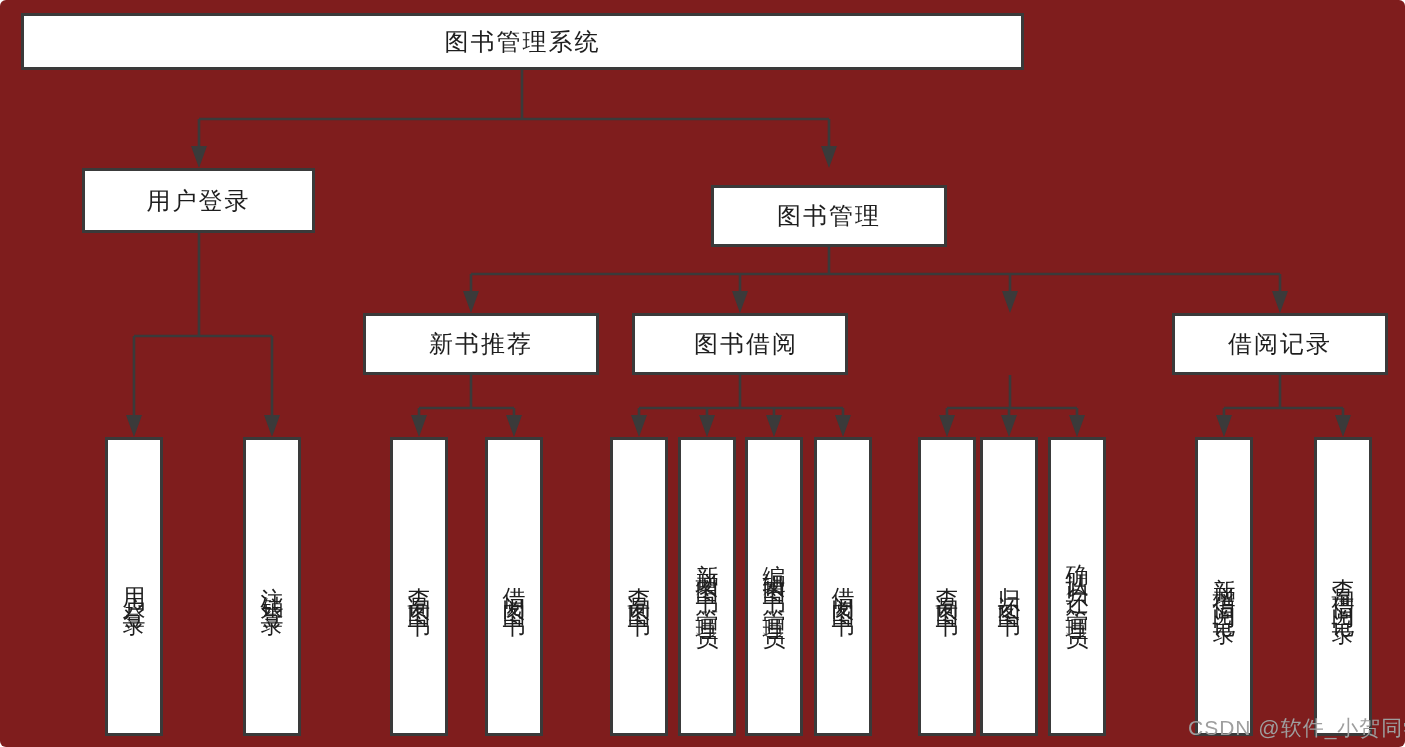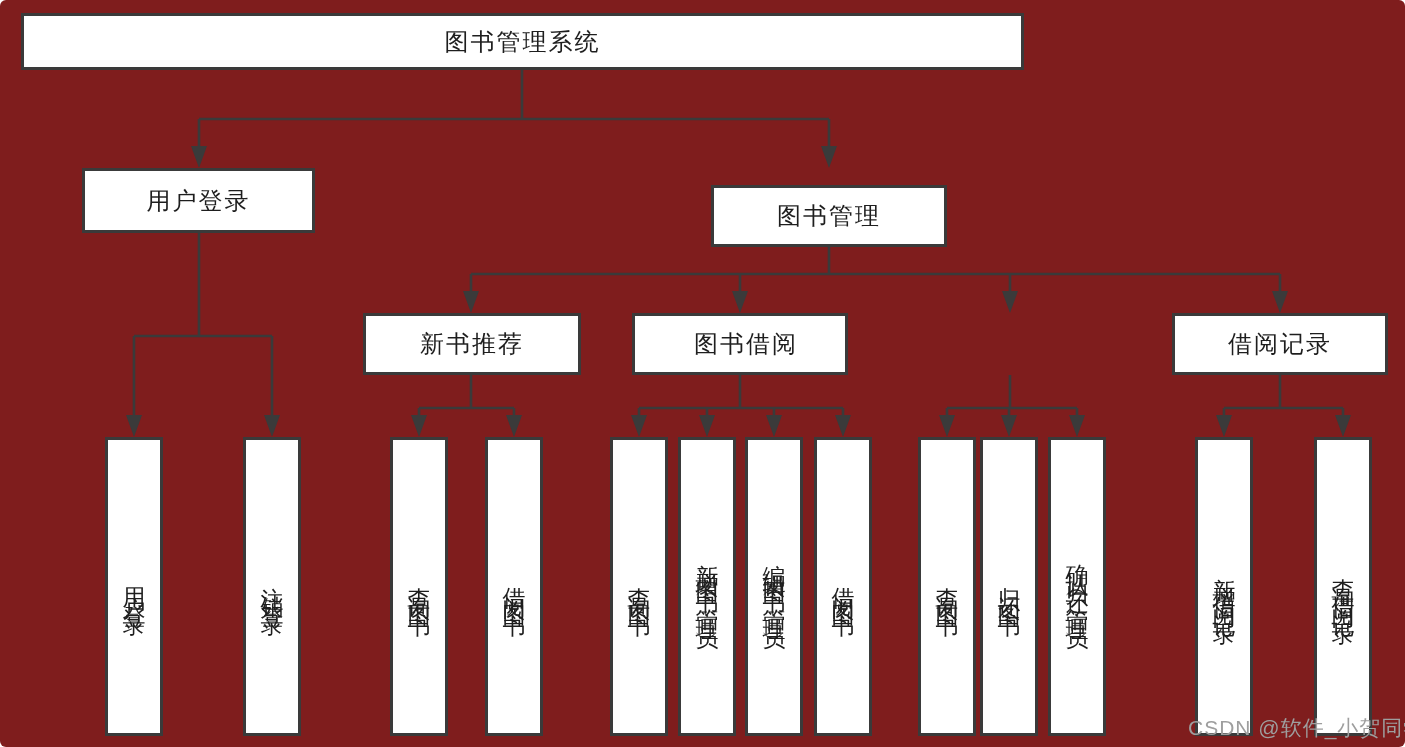--- a/index.html
+++ b/index.html
@@ -49,21 +49,21 @@
     font-size:21px;
     color:#9e9e9e;
     letter-spacing:1px;
     white-space:nowrap;
     z-index:5;
   }
   
   #n-root{left:21px;top:13px;width:1003px;height:57px;}
   #n-user-login-branch{left:82px;top:168px;width:233px;height:65px;}
   #n-book-mgmt{left:711px;top:168px;width:236px;height:62px;margin-top:17px;}
-  #n-new-book{left:363px;top:313px;width:218px;height:62px;}
+  #n-new-book{left:363px;top:313px;width:236px;height:62px;}
   #n-book-borrow{left:632px;top:313px;width:216px;height:62px;padding-left:12px;}
   #n-current-borrow{left:902px;top:313px;width:216px;height:62px;}
   #n-borrow-records{left:1172px;top:313px;width:216px;height:62px;}
   .leaf{top:437px;width:58px;height:299px;}
   #l-user-login{left:105px;}
   #l-logout{left:243px;}
   #l-search-books-rec{left:390px;}
   #l-borrow-books-rec{left:485px;}
   #l-search-books-bor{left:610px;}
   #l-add-books{left:678px;}

